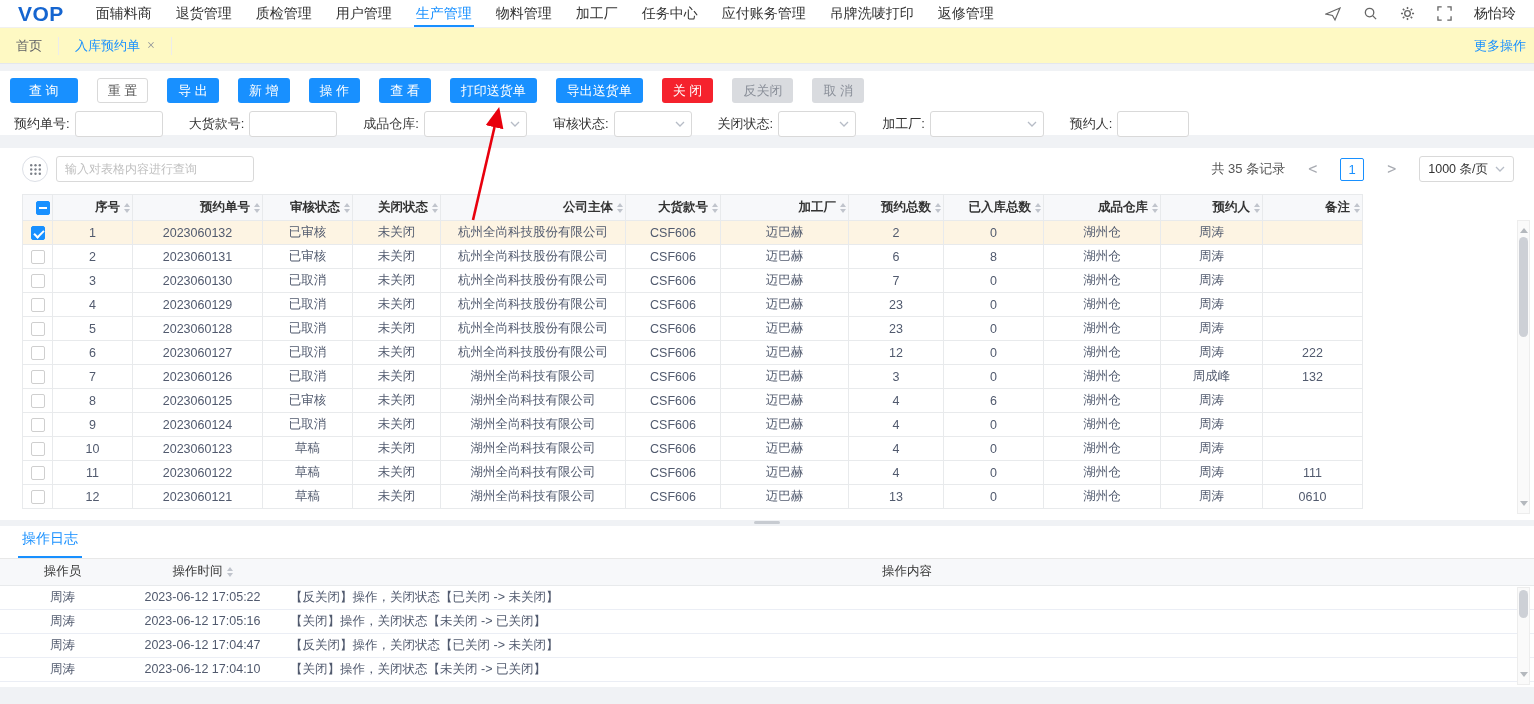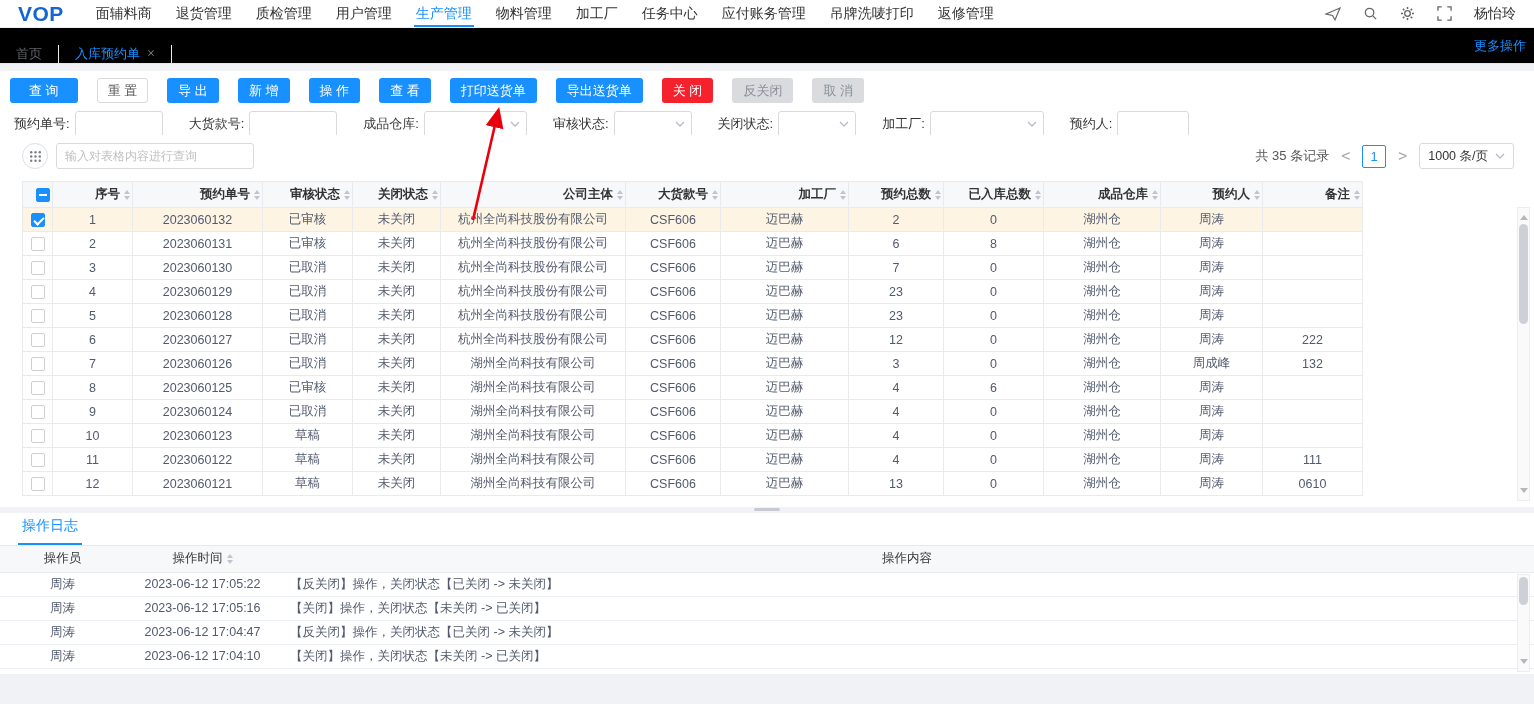--- a/index.html
+++ b/index.html
@@ -13,46 +13,46 @@
   .navbar{height:28px;background:#fff;display:flex;align-items:center;padding:0 18px;border-bottom:1px solid #f0f0f0;}
   .logo{color:#1565d0;font-size:21px;font-weight:800;margin-right:20px;letter-spacing:.5px;}
   .nav-menu{display:flex;height:100%;}
   .nav-item{position:relative;display:flex;align-items:center;padding:0 12px;font-size:14px;color:#333;cursor:pointer;white-space:nowrap;}
   .nav-item.active{color:var(--primary);}
   .nav-item.active::after{content:'';position:absolute;left:10px;right:10px;bottom:0;height:2px;background:var(--primary);}
   .nav-right{margin-left:auto;display:flex;align-items:center;gap:22px;}
   .nav-icon{display:flex;align-items:center;cursor:pointer;}
   .user-name{font-size:14px;color:#333;cursor:pointer;}
   
-  .tabbar{height:36px;background:#000000;display:flex;align-items:flex-end;border-bottom:1px solid #e4e7ed;font-family:Liberation Serif, serif;}
+  .tabbar{height:36px;background:#fef9c3;display:flex;align-items:center;border-bottom:1px solid #e4e7ed;font-family:Liberation Serif, serif;}
   .tab{display:flex;align-items:center;padding:0 16px;font-size:13px;color:#606266;border-right:1px solid #ececec;cursor:pointer;white-space:nowrap;}
   .tab.active{color:var(--primary);}
   .tab-close{margin-left:7px;font-size:14px;color:#8a8f99;line-height:1;}
   .more-actions{margin-left:auto;align-self:center;color:var(--primary);font-size:13px;margin-right:8px;cursor:pointer;white-space:nowrap;}
   
   .filter-panel{margin-top:7px;height:64px;background:#fff;padding:7px 10px 0 10px;}
   .btn-row{display:flex;gap:19px;align-items:center;}
   .btn{height:25px;padding:0 10px;font-size:13px;border-radius:3px;border:1px solid transparent;cursor:pointer;font-family:inherit;white-space:nowrap;}
   .btn-row .btn:first-child{padding:0 18px;}
   .btn-primary{background:var(--primary);color:#fff;}
   .btn-danger{background:var(--danger);color:#fff;}
   .btn-default{background:#fff;border-color:#d9d9d9;color:#555;}
   .btn-disabled{background:#d9dbdf;color:#8a8f99;cursor:not-allowed;}
   .filter-row{display:flex;align-items:center;margin-top:8px;gap:26px;padding-left:4px;}
   .filter-group{display:flex;align-items:center;gap:5px;}
   .filter-label{font-size:13px;color:#333;white-space:nowrap;}
   .filter-input{height:26px;border:1px solid #d9d9d9;border-radius:3px;outline:none;padding:0 6px;font-size:12px;font-family:inherit;}
   .filter-select{height:26px;border:1px solid #d9d9d9;border-radius:3px;background:#fff;display:flex;align-items:center;justify-content:flex-end;padding-right:6px;cursor:pointer;}
   
-  .table-panel{height:372px;background:#fff;padding:8px 0 0 22px;position:relative;overflow:hidden;}
+  .table-panel{margin-top:13px;height:372px;background:#fff;padding:8px 0 0 22px;position:relative;overflow:hidden;}
   .table-toolbar{display:flex;align-items:center;margin-right:20px;}
   .grid-btn{width:26px;height:26px;border:1px solid #dcdfe6;border-radius:50%;display:flex;align-items:center;justify-content:center;background:#fff;margin-right:8px;cursor:pointer;flex:0 0 auto;}
   .table-search{width:198px;height:26px;border:1px solid #d9d9d9;border-radius:3px;outline:none;padding:0 8px;font-size:12px;font-family:inherit;}
   .table-search::placeholder{color:#bfbfbf;}
-  .toolbar-right{margin-left:auto;display:flex;align-items:center;gap:10px;}
+  .toolbar-right{margin-left:auto;display:flex;align-items:center;gap:21px;}
   .records-total{font-size:13px;color:#555;white-space:nowrap;}
   .page-chevron{color:#a8abb2;font-size:15px;cursor:pointer;padding:0 2px;font-family:"DejaVu Sans Mono",monospace;}
   .page-box{min-width:24px;height:23px;border:1px solid var(--primary);color:var(--primary);border-radius:2px;display:flex;align-items:center;justify-content:center;font-size:13px;cursor:pointer;}
   .page-size{height:26px;border:1px solid #d9d9d9;border-radius:3px;display:flex;align-items:center;gap:7px;padding:0 8px;font-size:12.5px;color:#333;background:#fff;cursor:pointer;white-space:nowrap;}
   table.main{border-collapse:collapse;table-layout:fixed;margin-top:12px;font-size:12.5px;}
   table.main th,table.main td{border:1px solid #e8eaec;height:24px;text-align:center;padding:0 2px;overflow:hidden;white-space:nowrap;color:#515a6e;}
   table.main th{background:#f7f8fa;height:26px;font-weight:bold;color:#333;text-align:right;}
   table.main tr.selected td{background:var(--sel);}
   .sort{display:inline-flex;flex-direction:column;margin-left:4px;vertical-align:middle;}
   .sort i{display:block;width:0;height:0;border-left:3.5px solid transparent;border-right:3.5px solid transparent;}

